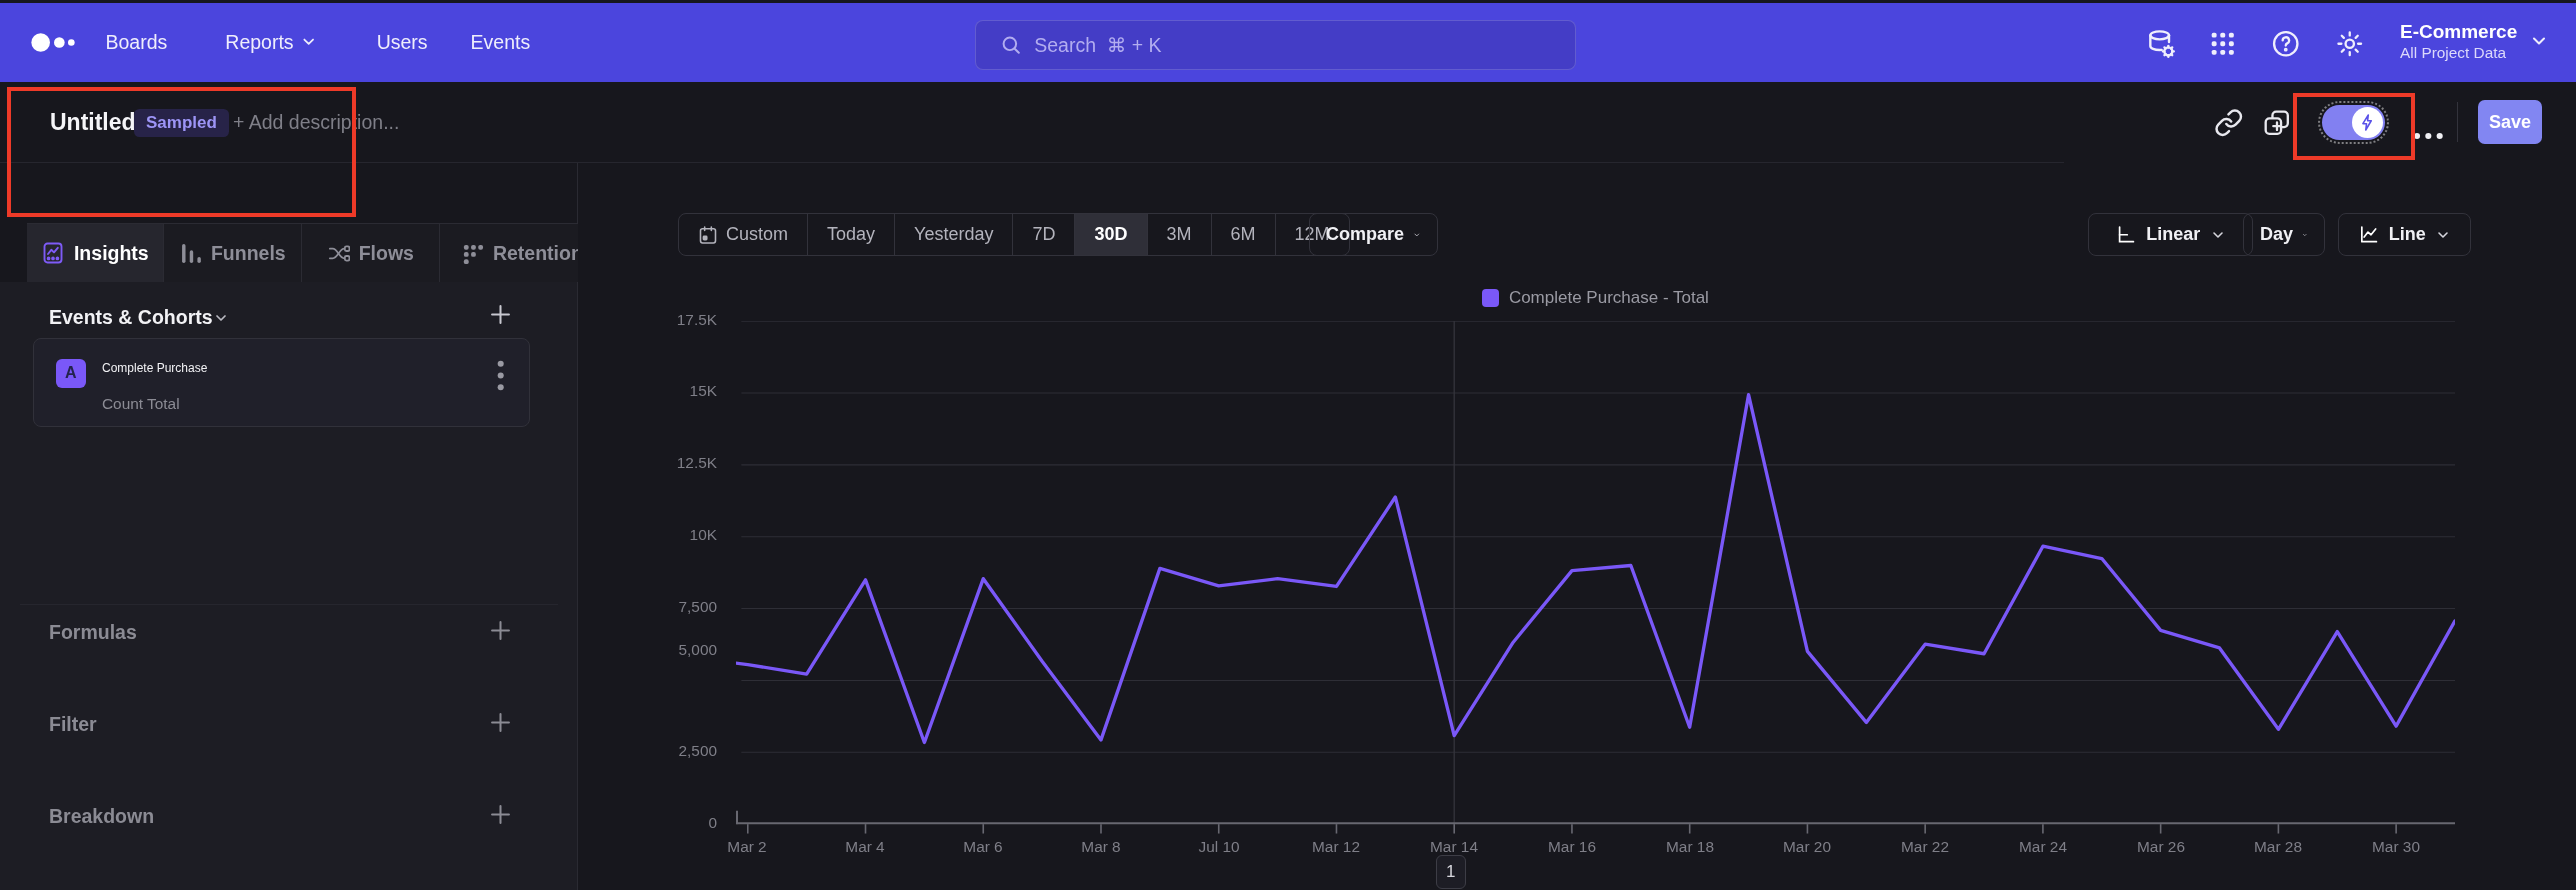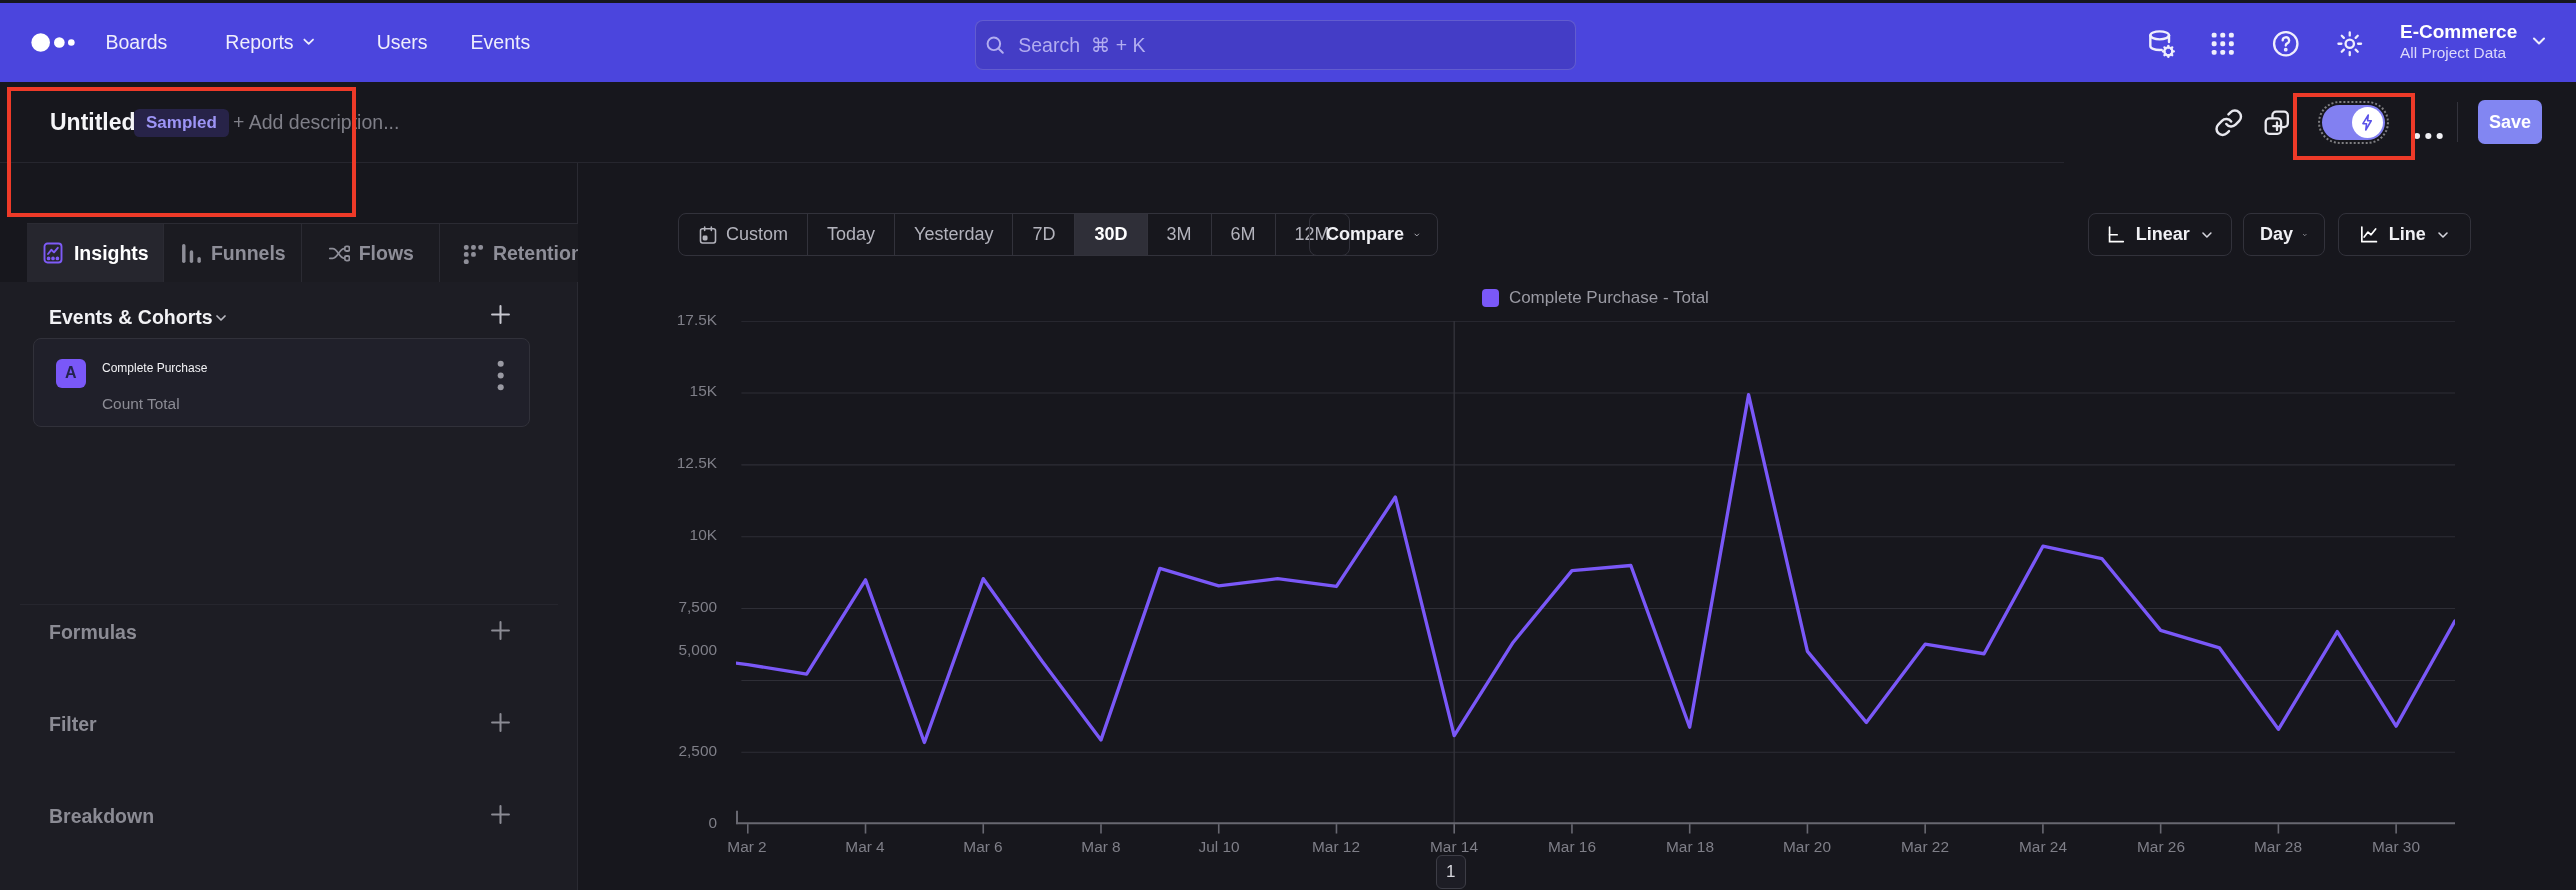--- a/index.html
+++ b/index.html
@@ -6,21 +6,21 @@
   body{width:2576px;height:890px;overflow:hidden;font-family:"Liberation Sans","DejaVu Sans",sans-serif;
        -webkit-font-smoothing:antialiased;}
   #root{position:relative;width:2576px;height:890px;background:#17171d;}
   .abs{position:absolute;}
   svg{display:block;}
 
   
   #topnav{left:0;top:2.7px;width:2576px;height:79px;background:#4b45dd;display:flex;align-items:center;}
   .nav-link{color:#efeefc;font-size:19.5px;font-weight:500;display:flex;align-items:center;gap:6.7px;cursor:pointer;}
   #search{left:975px;top:17.4px;width:601px;height:50px;background:#443dc6;border:1.3px solid rgba(255,255,255,.16);
-          border-radius:8px;display:flex;align-items:center;padding:0 8px;box-sizing:border-box;gap:10.7px;}
+          border-radius:8px;display:flex;align-items:center;padding:0 24px;box-sizing:border-box;gap:10.7px;}
   #search input{flex:1;background:transparent;border:none;outline:none;color:#e8e6fb;font-size:19.5px;
           font-family:inherit;}
   #search input::placeholder{color:#b2adf0;}
   .nav-icon{color:#efeefc;}
   #project-switch{display:flex;align-items:center;gap:12px;cursor:pointer;}
   #project-name{color:#ffffff;font-size:19px;font-weight:700;line-height:23px;}
   #project-scope{color:#dcd9fb;font-size:15.4px;line-height:19px;}
 
   
   #reportbar{left:0;top:82px;width:2064px;height:81px;background:#17171d;border-bottom:1.3px solid #26262e;
@@ -339,21 +339,21 @@
         </div>
       </div>
 
     <div class="pill-btn" style="left:731px;width:129px;">
       <span>Compare</span>
       <svg width="16" height="16" viewBox="0 0 24 24" fill="none" stroke="#d5d5dc" stroke-width="2.4" stroke-linecap="round" stroke-linejoin="round">
           <path d="M6 9l6 6 6-6"></path>
         </svg>
     </div>
 
-    <div class="pill-btn" style="left:1510px;width:144px;">
+    <div class="pill-btn" style="left:1510px;width:165px;">
       <svg width="21.5" height="21.5" viewBox="0 0 28 28" fill="none" stroke="#ffffff" stroke-width="2.2" stroke-linecap="round">
           <path d="M6 4v19h18"></path>
           <path d="M6 14h10"></path>
         </svg>
       <span>Linear</span>
       <svg width="16" height="16" viewBox="0 0 24 24" fill="none" stroke="#d5d5dc" stroke-width="2.4" stroke-linecap="round" stroke-linejoin="round">
           <path d="M6 9l6 6 6-6"></path>
         </svg>
     </div>
     <div class="pill-btn" style="left:1665px;width:82px;">

